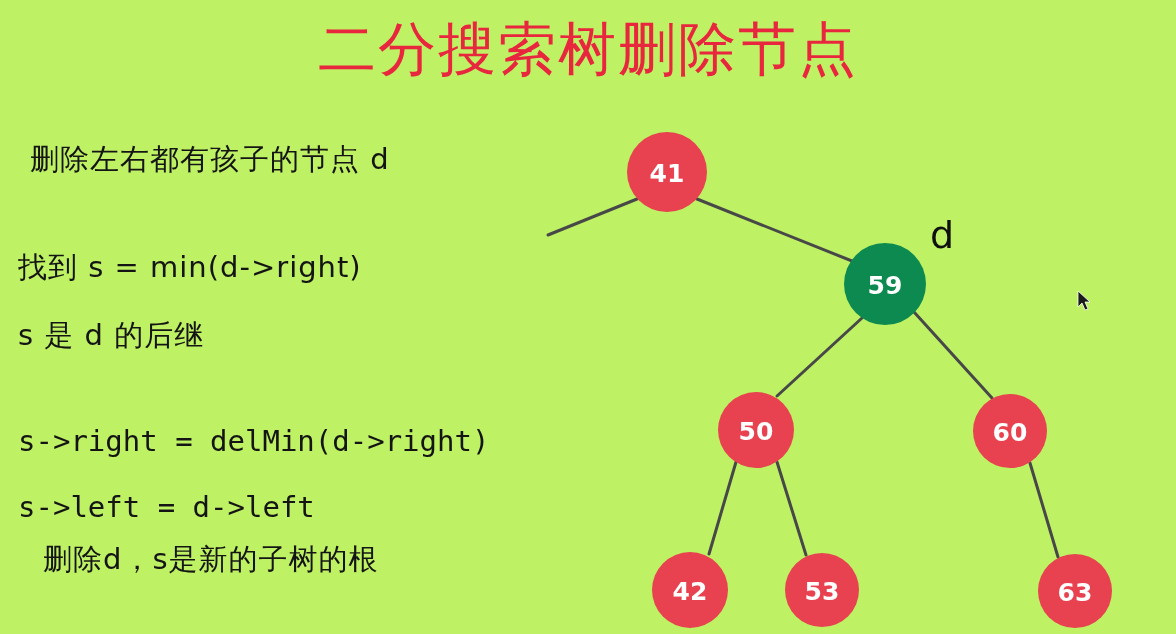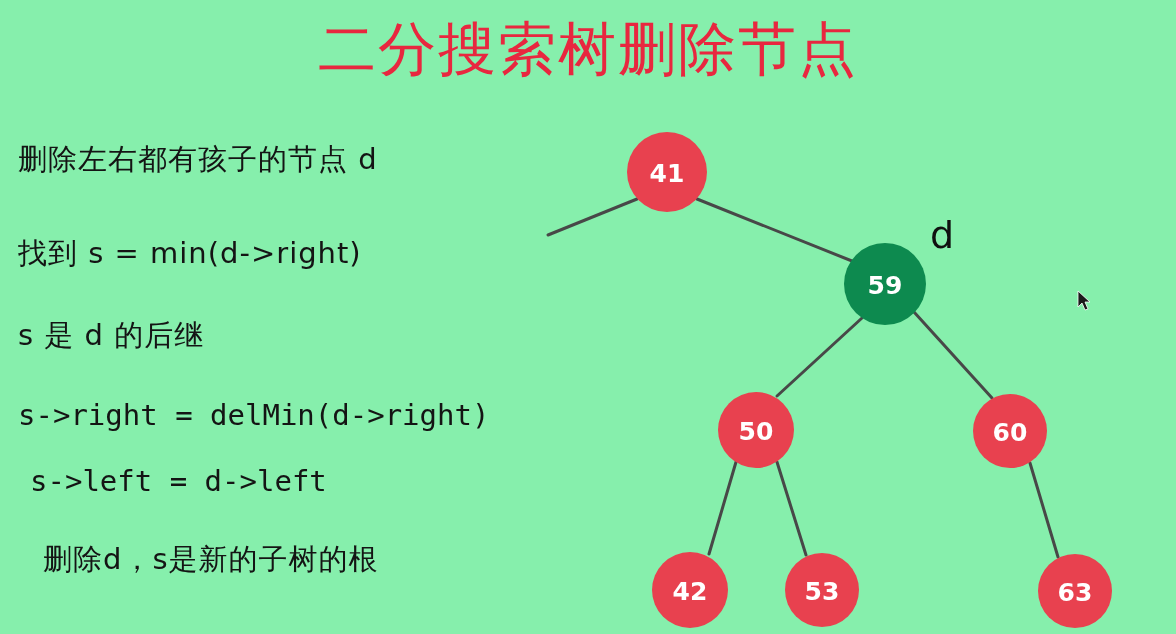--- a/index.html
+++ b/index.html
@@ -8,21 +8,21 @@
     padding: 0;
     background: #ffffff;
   }
   body {
     font-family: "DejaVu Sans", sans-serif;
   }
   #slide {
     position: relative;
     width: 1176px;
     height: 634px;
-    background: #86efac;
+    background: #bef264;
     overflow: hidden;
   }
   #slide-title {
     position: absolute;
     left: 0;
     top: 14px;
     width: 1176px;
     text-align: center;
     color: #e8273f;
     font-family: "DejaVu Sans", sans-serif;
@@ -41,20 +41,21 @@
   .note-line {
     color: #141414;
     font-family: "DejaVu Sans Mono", "DejaVu Sans", monospace;
     font-size: 29px;
     line-height: 34px;
     white-space: pre;
   }
   .note-line.mono {
     font-family: "DejaVu Sans Mono", monospace;
     letter-spacing: 0px;
+    margin-top: 26px;
   }
   .note-line.cjk {
     font-family: "DejaVu Sans", sans-serif;
     letter-spacing: 1px;
   }
   #tree-svg {
     position: absolute;
     left: 0;
     top: 0;
     width: 1176px;
@@ -95,25 +96,25 @@
   }
 </style>
 </head>
 <body>
 
 <div id="slide">
 
   <div id="slide-title">二分搜索树删除节点</div>
 
   <div id="notes">
-      <div class="note-line cjk" style="position: absolute; left: 0px; top: 0px;">删除左右都有孩子的节点 d</div>
-      <div class="note-line cjk" style="position: absolute; left: 0px; top: 94px;">找到 s = min(d-&gt;right)</div>
+      <div class="note-line cjk" style="position: absolute; left: 12px; top: 0px;">删除左右都有孩子的节点 d</div>
+      <div class="note-line cjk" style="position: absolute; left: 0px; top: 108px;">找到 s = min(d-&gt;right)</div>
       <div class="note-line cjk" style="position: absolute; left: 0px; top: 176px; text-align: right;">s 是 d 的后继</div>
       <div class="note-line mono" style="position: absolute; left: 0px; top: 256px;">s-&gt;right = delMin(d-&gt;right)</div>
-      <div class="note-line mono" style="position: absolute; left: 12px; top: 322px;">s-&gt;left = d-&gt;left</div>
+      <div class="note-line mono" style="position: absolute; left: 0px; top: 322px;">s-&gt;left = d-&gt;left</div>
       <div class="note-line cjk" style="position: absolute; left: 0px; top: 400px; margin-left: 25px;">删除d，s是新的子树的根</div>
     </div>
 
   <svg id="tree-svg" viewBox="0 0 1176 634" xmlns="http://www.w3.org/2000/svg">
     <g id="edges-group">
         <line class="tree-edge" x1="637" y1="199" x2="548" y2="235" stroke="#484848"></line>
         <line class="tree-edge" x1="697" y1="199" x2="857" y2="263" stroke="#484848"></line>
         <line class="tree-edge" x1="862" y1="318" x2="777" y2="396" stroke="#484848"></line>
         <line class="tree-edge" x1="914" y1="312" x2="992" y2="398" stroke="#484848"></line>
         <line class="tree-edge" x1="736" y1="462" x2="709" y2="554" stroke="#484848"></line>

